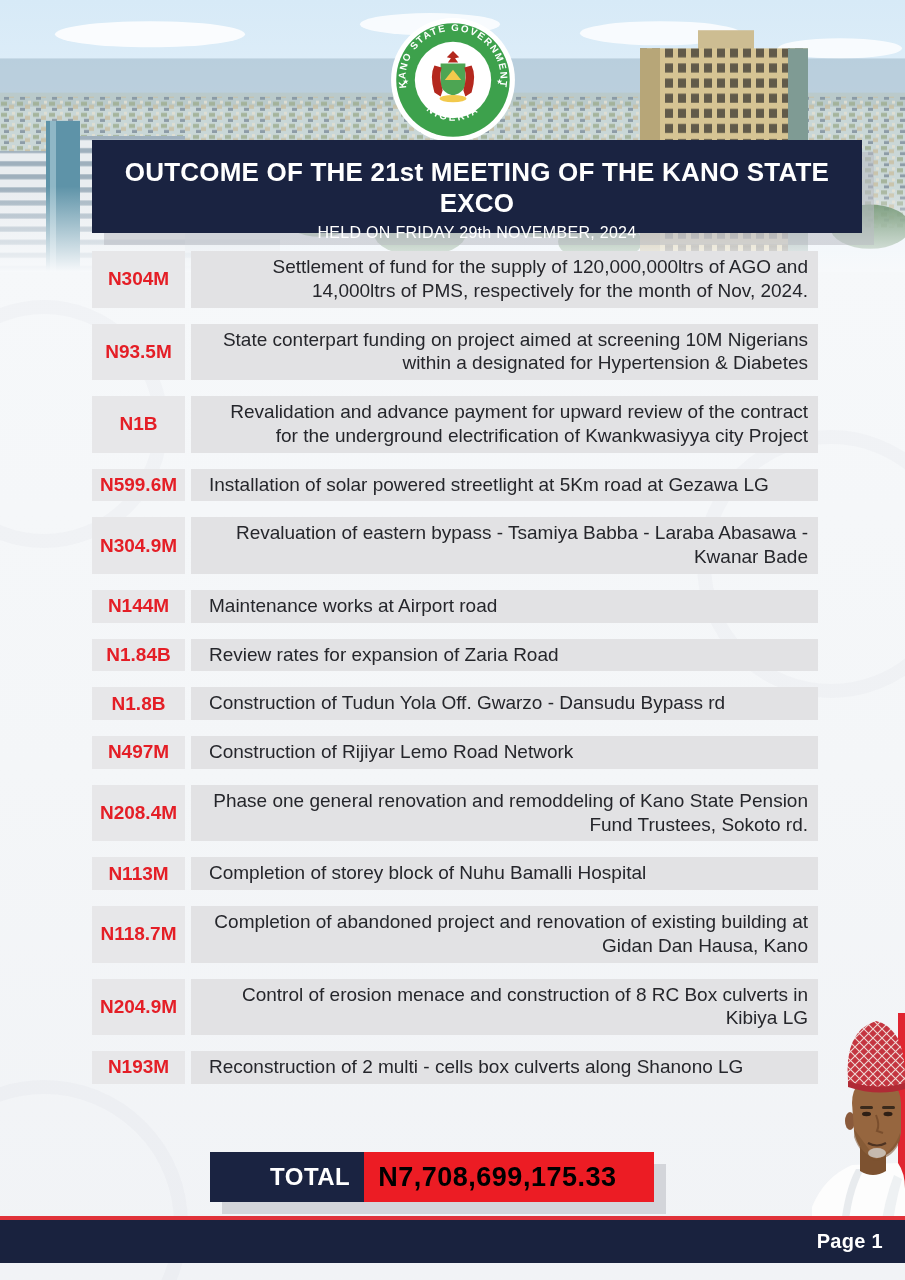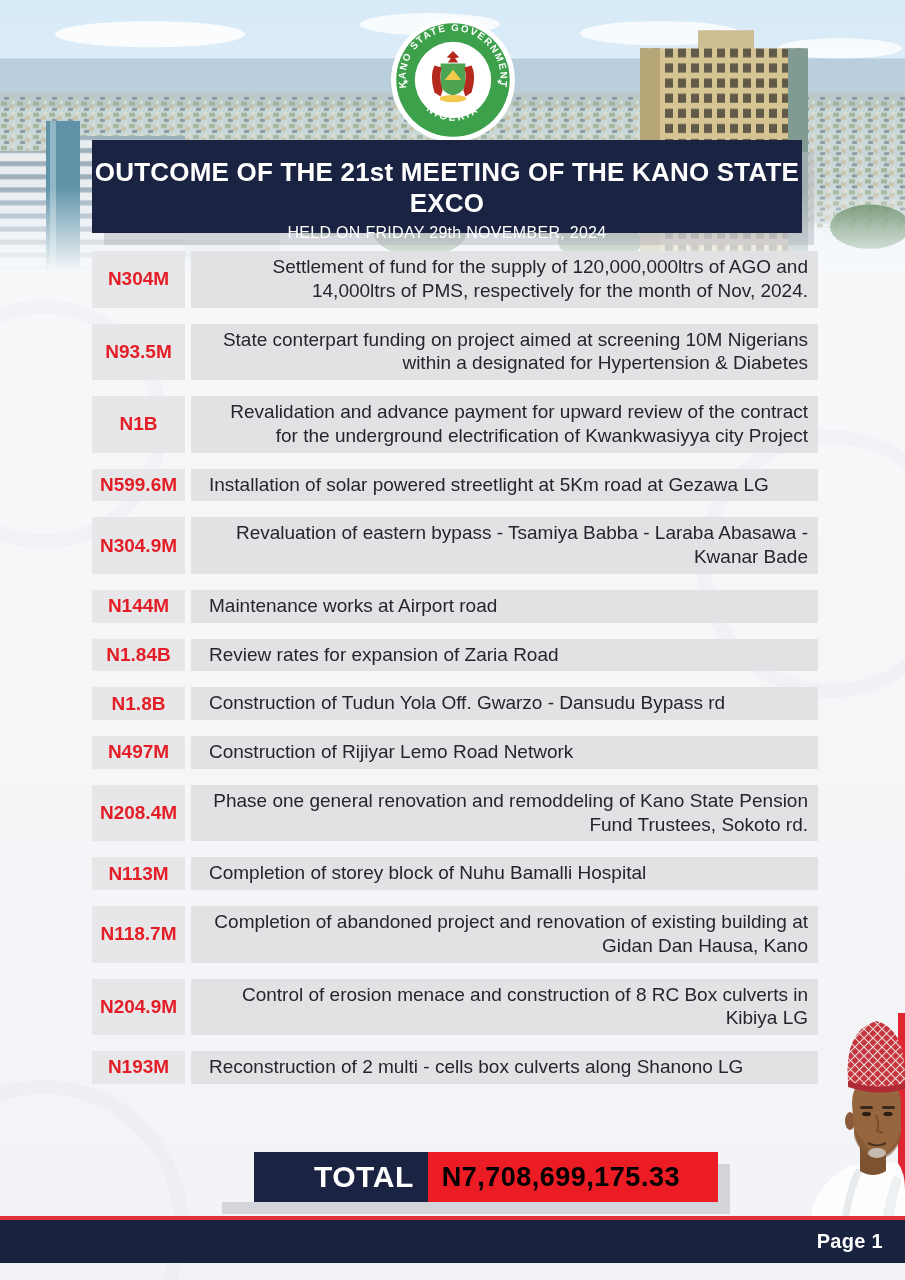--- a/index.html
+++ b/index.html
@@ -12,21 +12,21 @@
   .photo{position:absolute;top:0;left:0;width:905px;height:272px;}
   
   .wm{position:absolute;border-radius:50%;border:14px solid #9aa3ad;opacity:.05;}
   .wm1{width:220px;height:220px;left:-80px;top:300px;}
   .wm2{width:260px;height:260px;left:-100px;top:1080px;}
   .wm3{width:240px;height:240px;right:-60px;top:430px;}
   
   .seal{position:absolute;left:50%;top:16px;transform:translateX(-50%);width:128px;height:128px;}
   
   .banner{
-    position:absolute;left:92px;top:140px;width:710px;height:93px;
+    position:absolute;left:92px;top:140px;width:770px;height:93px;
     background:#1a2341;color:#fff;text-align:center;
     box-shadow:12px 12px 0 rgba(186,188,194,.55);
   }
   .banner .title{font-size:26px;font-weight:800;letter-spacing:.2px;margin-top:17px;}
   .banner .subtitle{font-size:16px;font-weight:400;letter-spacing:.3px;margin-top:5px;}
   
   .table{
     position:absolute;left:92px;top:251px;width:726px;
     display:flex;flex-direction:column;gap:16px;
   }
@@ -40,22 +40,22 @@
     font-size:19px;line-height:1.25;padding:4px 10px 5px 18px;
     display:flex;align-items:center;text-align:right;
   }
   .desc span{display:block;}
   
   .total{
     position:absolute;left:210px;top:1152px;display:flex;height:50px;
     box-shadow:12px 12px 0 rgba(186,188,194,.55);
   }
   .total .label{
-    background:#1a2341;color:#fff;font-weight:800;font-size:30px;
-    display:flex;align-items:center;justify-content:flex-end;padding:0 14px 0 60px;letter-spacing:.5px;margin-left:44px;
+    background:#1a2341;color:#fff;font-weight:800;font-size:24px;
+    display:flex;align-items:center;justify-content:flex-end;padding:0 14px 0 60px;letter-spacing:.5px;
   }
   .total .value{
     background:#ec1c24;color:#000000;font-weight:800;font-size:27px;
     display:flex;align-items:center;padding:0 38px 0 14px;letter-spacing:.5px;
   }
   
   .stripe{position:absolute;right:0;top:1013px;width:7px;height:220px;background:#e02530;}
   .portrait{position:absolute;right:0;bottom:47px;width:95px;height:222px;}
   
   .footer{

